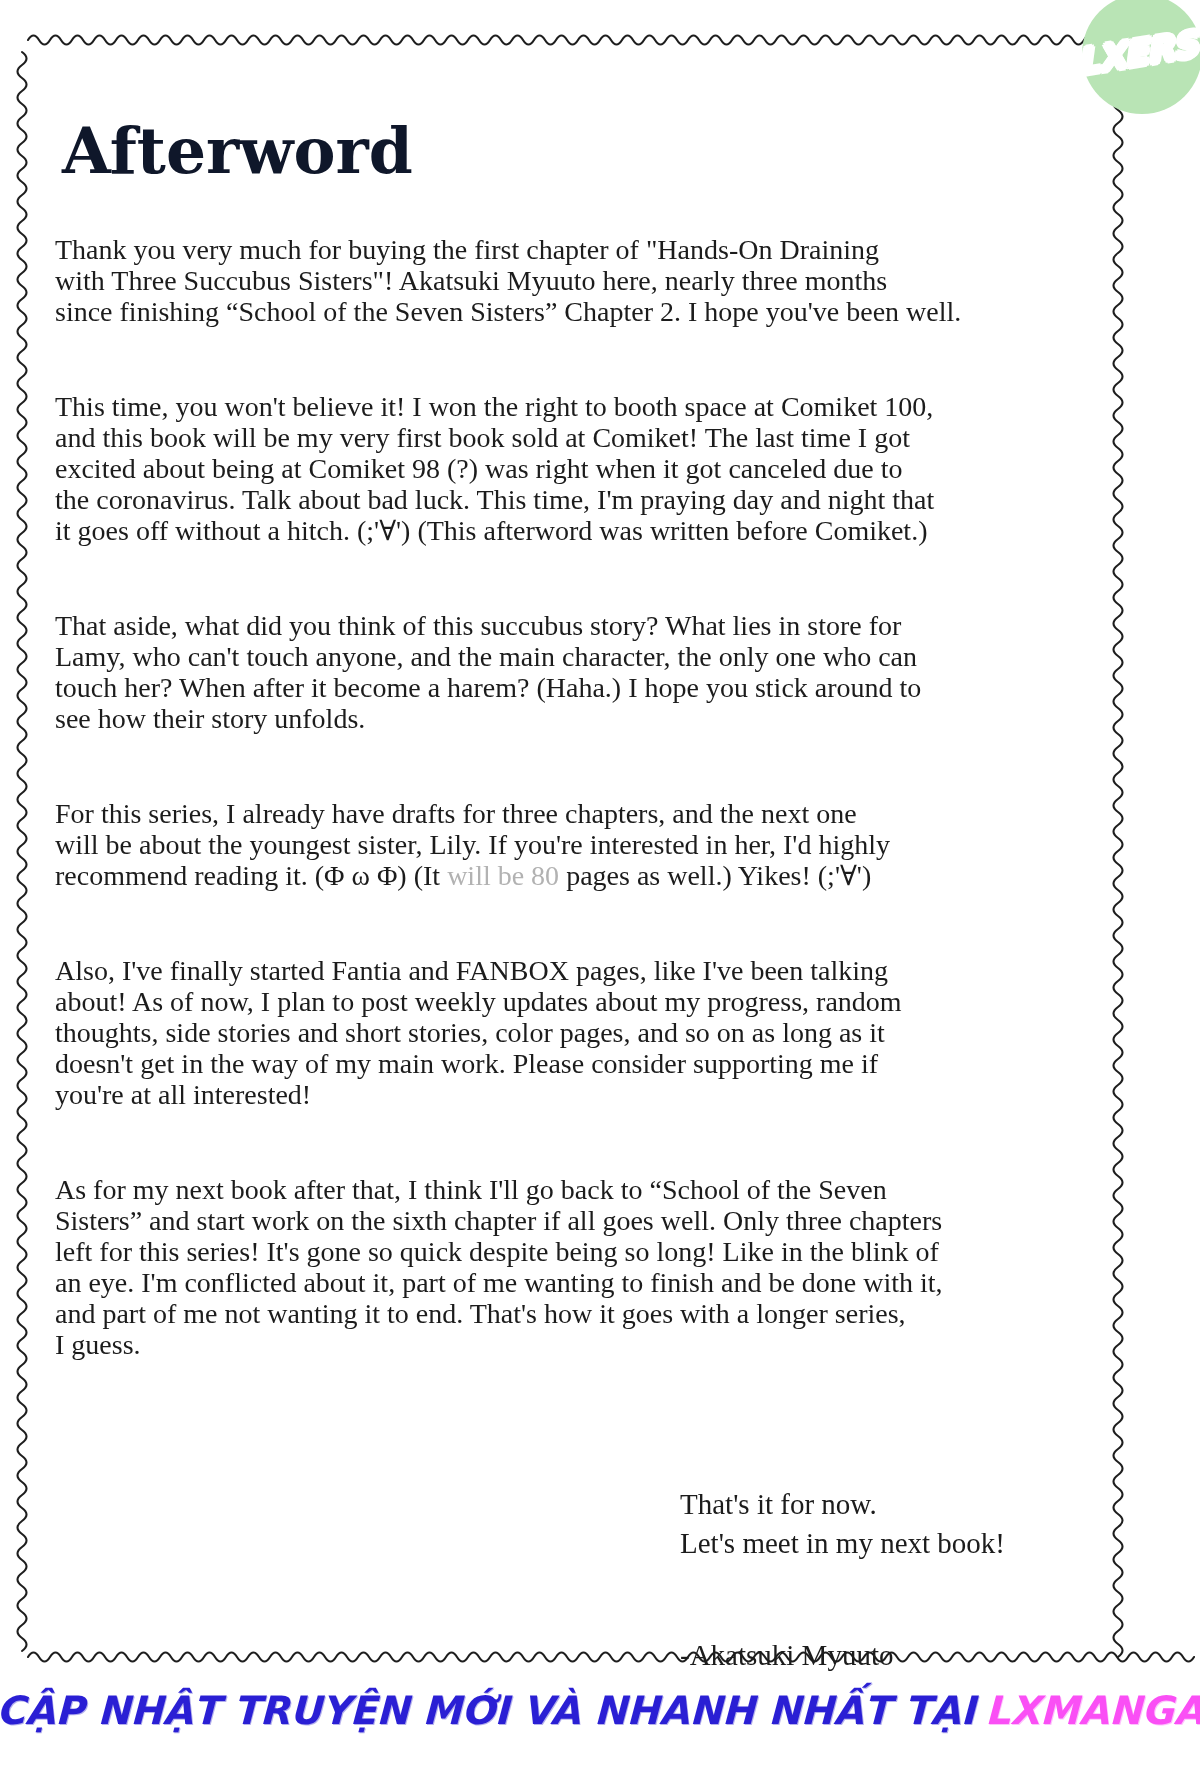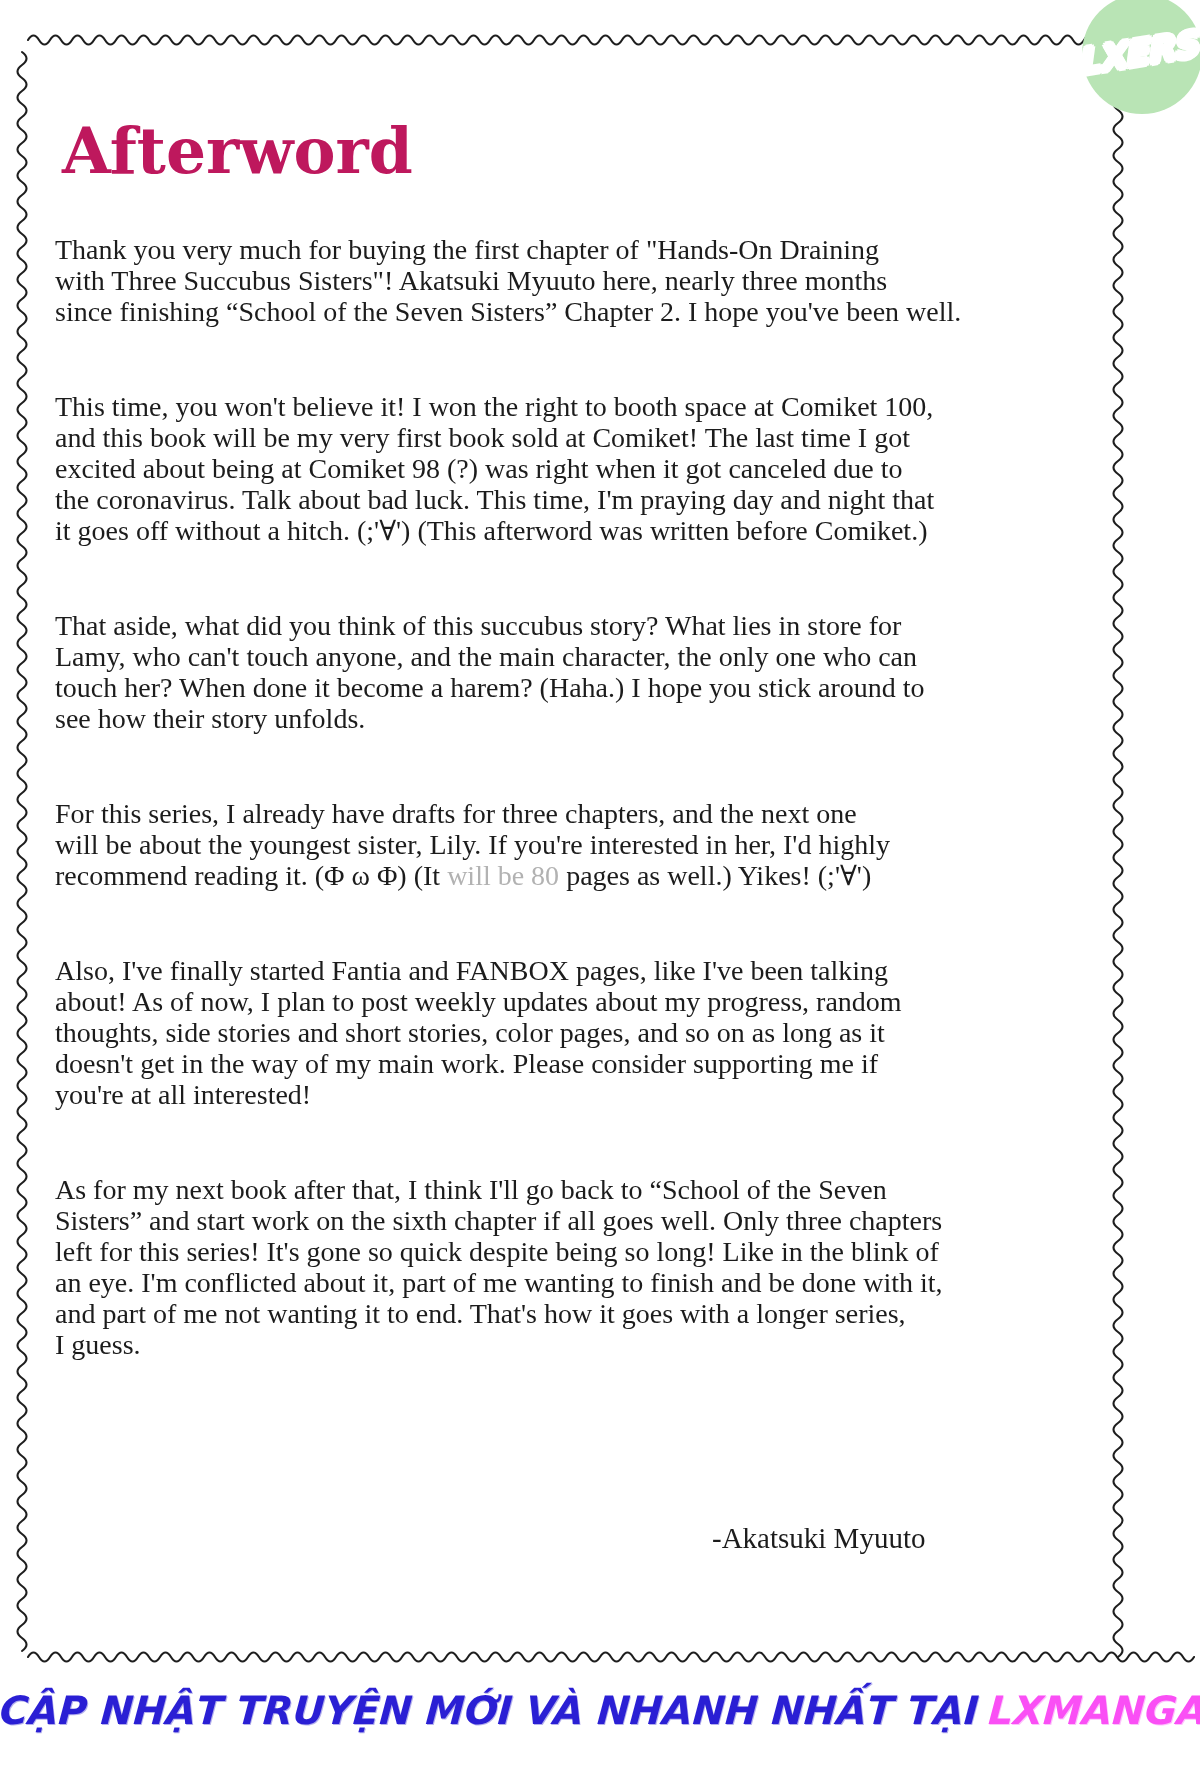--- a/index.html
+++ b/index.html
@@ -43,40 +43,40 @@
       background-clip:text;
       color:transparent;
     }
   }
 
   .title{
     position:absolute;left:62px;top:72px;
     font-family:"DejaVu Serif","Liberation Serif",serif;
     font-weight:bold;
     font-size:63px;
-    color:#be185d;
+    color:#0f172a;
     z-index:2;
   }
 
   .content{
     position:absolute;left:55px;top:203px;width:1062px;
     z-index:2;
     font-size:28px;line-height:31px;
     white-space:pre-line;
   }
   .content p{margin:0 0 33px 0;}
   .faded{color:#b2b2b2;margin-top:41px;}
 
   .signoff{
     position:absolute;left:680px;top:1446px;
     z-index:2;
     font-size:29px;line-height:39px;
     white-space:pre-line;
   }
-  .signature{margin-top:34px;margin-left:32px;}
+  .signature{margin-top:34px;}
 
   .footer-banner{
     position:absolute;left:0;top:1688px;width:1200px;
     text-align:center;
     z-index:2;
     font-family:"DejaVu Sans","Liberation Sans",sans-serif;
     font-weight:bold;font-style:italic;
     font-size:39px;letter-spacing:0px;
     transform:skewX(-4deg);
     white-space:nowrap;
@@ -106,39 +106,41 @@
     <p>Thank you very much for buying the first chapter of "Hands-On Draining
 with Three Succubus Sisters"! Akatsuki Myuuto here, nearly three months
 since finishing “School of the Seven Sisters” Chapter 2. I hope you've been well.</p>
     <p>This time, you won't believe it! I won the right to booth space at Comiket 100,
 and this book will be my very first book sold at Comiket! The last time I got
 excited about being at Comiket 98 (?) was right when it got canceled due to
 the coronavirus. Talk about bad luck. This time, I'm praying day and night that
 it goes off without a hitch. (;'∀') (This afterword was written before Comiket.)</p>
     <p>That aside, what did you think of this succubus story? What lies in store for
 Lamy, who can't touch anyone, and the main character, the only one who can
-touch her? When done it become a harem? (Haha.)  I hope you stick around to
+touch her? When after it become a harem? (Haha.)  I hope you stick around to
 see how their story unfolds.</p>
     <p><span>For this series, I already have drafts for three chapters, and the next one
 will be about the youngest sister, Lily. If you're interested in her, I'd highly
 recommend reading it. (Φ ω Φ) (It </span><span class="faded">will be 80</span><span> pages as well.) Yikes! (;'∀')</span></p>
     <p>Also, I've finally started Fantia and FANBOX pages, like I've been talking
 about! As of now, I plan to post weekly updates about my progress, random
 thoughts, side stories and short stories, color pages, and so on as long as it
 doesn't get in the way of my main work. Please consider supporting me if
 you're at all interested!</p>
     <p>As for my next book after that, I think I'll go back to “School of the Seven
 Sisters” and start work on the sixth chapter if all goes well. Only three chapters
 left for this series! It's gone so quick despite being so long! Like in the blink of
 an eye. I'm conflicted about it, part of me wanting to finish and be done with it,
 and part of me not wanting it to end. That's how it goes with a longer series,
 I guess.</p>
   </div>
 
   <div class="signoff">
+    <div>That's it for now.
+Let's meet in my next book!</div>
     <div class="signature">-Akatsuki Myuuto</div>
   </div>
 
   <div class="footer-banner">
     <span class="footer-msg" style="color: rgb(42, 31, 212);">CẬP NHẬT TRUYỆN MỚI VÀ NHANH NHẤT TẠI</span><span class="footer-site" style="color: rgb(250, 79, 245);">LXMANGA.COM</span>
   </div>
 
 </div>
 
 </body></html>

